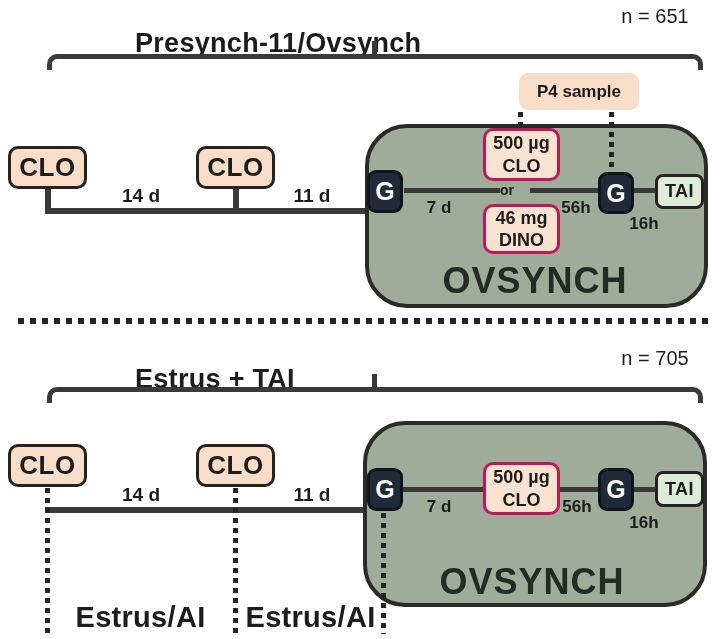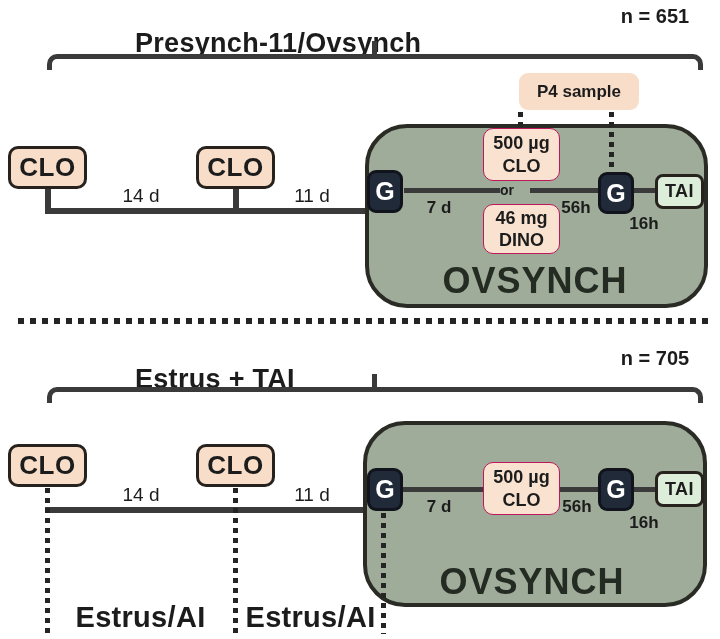--- a/index.html
+++ b/index.html
@@ -2,38 +2,38 @@
 <html><head>
 <meta charset="utf-8">
 <style>
   html,body { margin:0; padding:0; background:#ffffff; }
   .stage {
     position:relative; width:720px; height:639px; background:#ffffff;
     font-family:"Liberation Sans", sans-serif; color:#1c1c1c; overflow:hidden;
   }
   .abs { position:absolute; box-sizing:border-box; }
   .section-title { font-weight:bold; font-size:27px; text-align:left; letter-spacing:0.3px;margin-top:24px; }
-  .n-label { font-weight:bold; font-size:20px; text-align:center; }
+  .n-label { font-weight:normal; font-size:20px; text-align:center; }
   .bracket { height:16px; border:5px solid #3a3a3a; border-bottom:none; border-radius:10px 10px 0 0; }
   .tick { width:5px; background:#3a3a3a; }
   .vline { width:6px; background:#3a3a3a; }
   .hline { height:6px; background:#3a3a3a; }
   .pill {
     background:#f8ddc8; border:3px solid #27221d; border-radius:10px;
     display:flex; align-items:center; justify-content:center;
     font-weight:bold; font-size:26px; letter-spacing:0.5px;
   }
-  .interval { font-weight:normal; font-size:19px; text-align:center; }
+  .interval { font-weight:bold; font-size:19px; text-align:center; }
   .ov-box { background:#9fac99; border:4px solid #2b2b26; border-radius:42px; }
   .g-box {
     background:#202a38; border:3px solid #11141c; border-radius:9px; color:#ffffff;
     display:flex; align-items:center; justify-content:center; font-weight:bold; font-size:25px;
   }
   .dose {
-    background:#f9e2d0; border:1px solid #be185d; border-radius:10px;
+    background:#f9e2d0; border:3px solid #be185d; border-radius:10px;
     display:flex; flex-direction:column; align-items:center; justify-content:center;
     font-weight:bold; font-size:18px; line-height:1.25; text-align:center;
   }
   .tai {
     background:#dcedda; border:3px solid #27221d; border-radius:8px;
     display:flex; align-items:center; justify-content:center;
     font-weight:bold; font-size:18px; letter-spacing:0.5px;
   }
   .small-label { font-weight:bold; font-size:17px; text-align:center; }
   .or-label { font-weight:bold; font-size:14px; }

